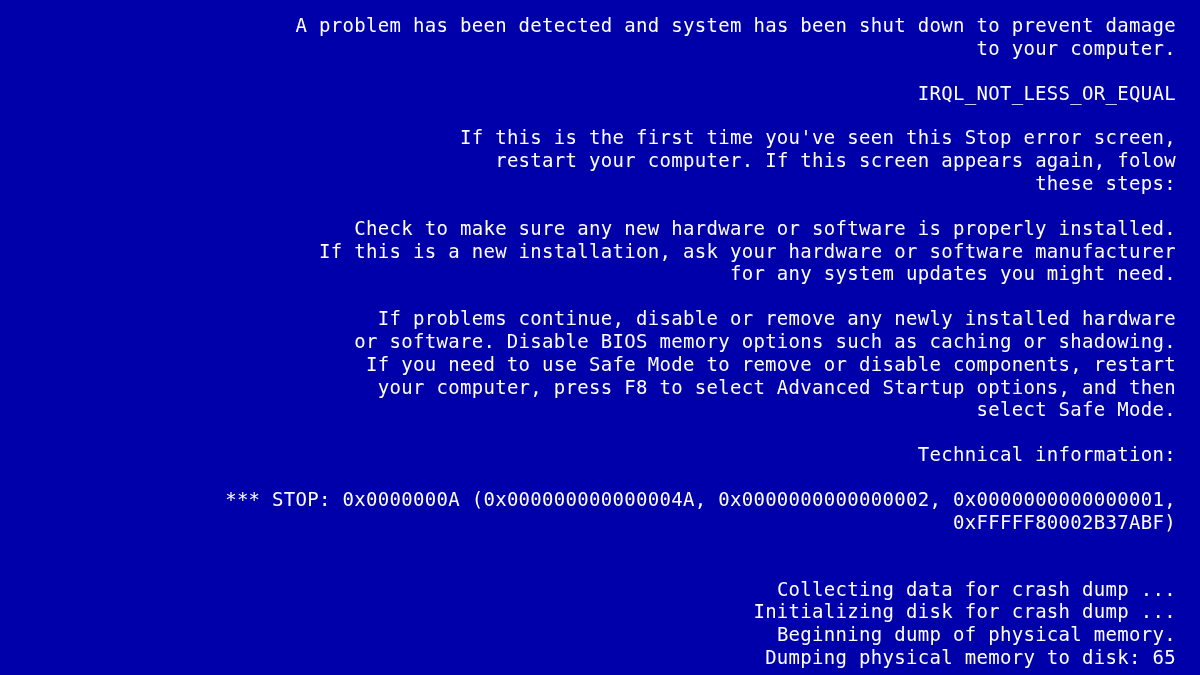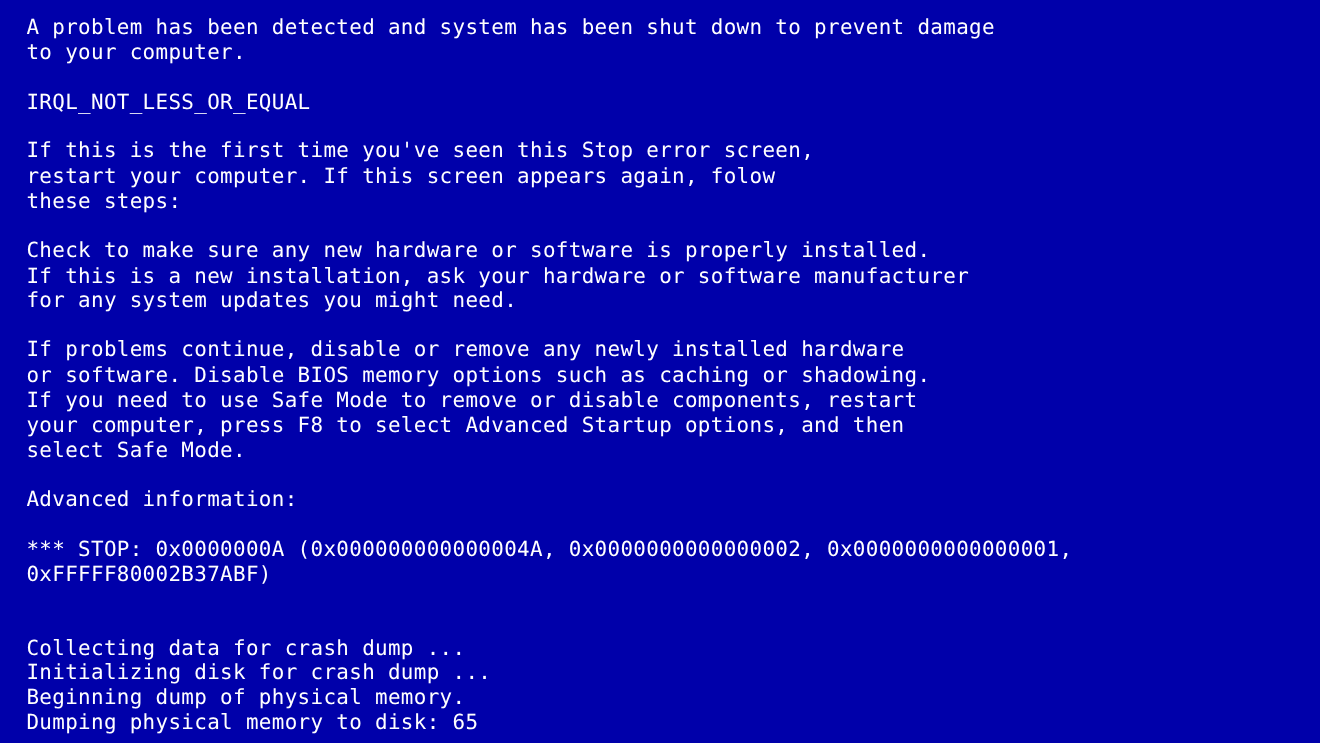--- a/index.html
+++ b/index.html
@@ -16,20 +16,21 @@
       font-size: 19px;
       line-height: 1.2;
       padding: 14px 24px;
       overflow: hidden;
       letter-spacing: 0.3px;
       font-stretch: condensed;
     }
     .para {
       margin-bottom: 22px;
       white-space: pre-wrap;
+      text-align: right;
     }
     .para.tight {
       margin-bottom: 0;
     }
     .spacer-gap {
       height: 22px;
     }
   </style>
 </head>
 <body>
@@ -41,21 +42,21 @@
 restart your computer. If this screen appears again, folow
 these steps:</div>
 <div class="para">Check to make sure any new hardware or software is properly installed.
 If this is a new installation, ask your hardware or software manufacturer
 for any system updates you might need.</div>
 <div class="para">If problems continue, disable or remove any newly installed hardware
 or software. Disable BIOS memory options such as caching or shadowing.
 If you need to use Safe Mode to remove or disable components, restart
 your computer, press F8 to select Advanced Startup options, and then
 select Safe Mode.</div>
-<div class="para">Advanced information:</div>
+<div class="para">Technical information:</div>
 <div class="para tight">*** STOP: 0x0000000A (0x000000000000004A, 0x0000000000000002, 0x0000000000000001,
 0xFFFFF80002B37ABF)</div>
 <div class="spacer-gap"></div>
 <div class="spacer-gap"></div>
 <div class="para tight">Collecting data for crash dump ...
 Initializing disk for crash dump ...
 Beginning dump of physical memory.
 Dumping physical memory to disk: 65</div>
 
 </body></html>

